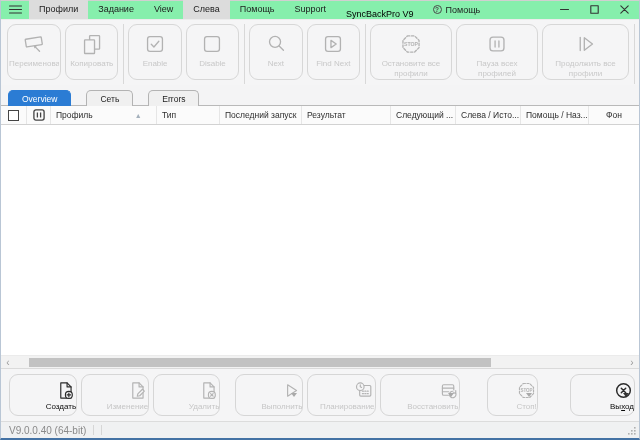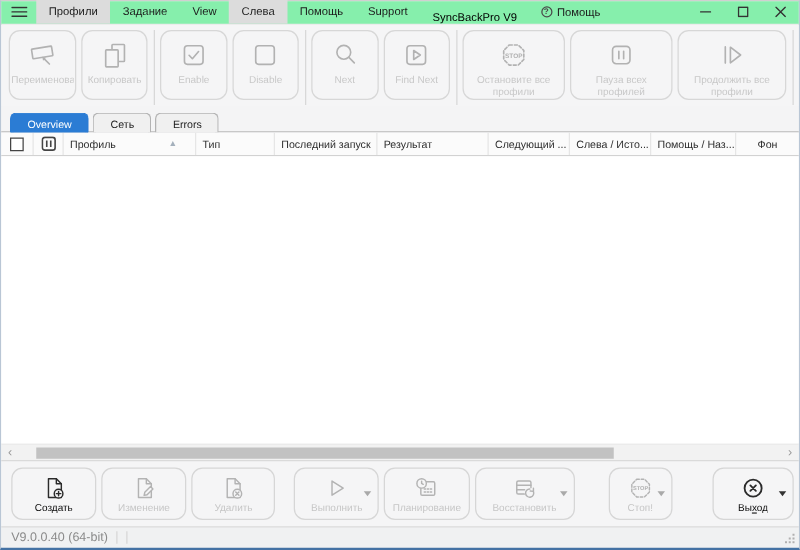--- a/index.html
+++ b/index.html
@@ -28,21 +28,21 @@
   .tbtn.sm { width:54px; } .tbtn.lg { width:83px; }
   .tlabel { font-size:8px; color:#c8c8c8; margin-top:3px; line-height:1.3; text-align:center;
             width:calc(100% - 2px); overflow:hidden; }
   .tsep { width:1px; height:60px; background:#d8d8d8; margin:0 4px 0 1px; flex:0 0 auto; }
 
   
   .tabstrip { height:21px; flex:0 0 auto; display:flex; align-items:flex-end; padding-left:7px;
               background:#f4f4f5; border-bottom:1px solid #b9b9b9; }
   .tab { height:16px; padding:4px 13px; display:flex; align-items:center; font-size:8.5px; color:#1c1c1c;
          background:#f0f0f0; border:1px solid #b3b3b3; border-bottom:none; border-radius:5px 5px 0 0;
-         margin-right:3px; position:relative; top:1px; }
+         margin-right:15px; position:relative; top:1px; }
   .tab.active { background:#2b7cd4; border-color:#2b7cd4; color:#fff; z-index:2; }
 
   
   .thead { height:19px; flex:0 0 auto; display:flex; background:#fbfbfb; border-bottom:1px solid #d2d2d2;
            font-size:8.5px; color:#2e2e2e; }
   .th { display:flex; align-items:center; padding-left:5px; border-right:1px solid #e6e6e6; overflow:hidden;
         white-space:nowrap;gap:36px; }
   .cbx { width:11px; height:11px; border:1.5px solid #444; background:#fff; }
   .sort-arrow { font-size:7px; color:#a4b0bc; margin-left:6px; }
 
@@ -53,21 +53,21 @@
   .hscroll { height:13px; flex:0 0 auto; background:#f2f2f2; position:relative; border-top:1px solid #ebebeb; }
   .hs-arrow { position:absolute; top:0; width:14px; height:13px; display:flex; align-items:center;
               justify-content:center; color:#9a9a9a; font-size:10px; line-height:1; }
   .hs-left { left:0; } .hs-right { right:0; }
   .hs-thumb { position:absolute; left:28px; top:2px; width:462px; height:9px; background:#c2c2c2; }
 
   
   .toolbar-bottom { height:53px; flex:0 0 auto; display:flex; align-items:center; padding-left:8px;
                     background:#f5f5f6; border-top:1px solid #dadada; }
   .bbtn { height:42px; border:1px solid #d6d6d6; border-radius:9px; margin-right:4px; position:relative;
-          display:flex; flex-direction:column; align-items:center; justify-content:center; gap:1px;
+          display:flex; flex-direction:column; align-items:flex-end; justify-content:center; gap:1px;
           color:#b3b3b3; background:#f5f5f6; }
   .bbtn .blabel { font-size:8px; color:#c6c6c6; white-space:nowrap; overflow:hidden; max-width:calc(100% - 4px); text-align:center; }
   .bbtn.enabled { color:#2b2b2b; }
   .bbtn.enabled .blabel { color:#0a0a0a; }
   .bbtn .u { text-decoration:underline; }
   .arrow-down { position:absolute; right:5px; top:50%; margin-top:-2px; width:0; height:0;
                 border-left:3px solid transparent; border-right:3px solid transparent; border-top:4px solid #a9a9a9; }
   .bbtn.enabled .arrow-down { border-top-color:#333; }
   .bspacer1 { width:11px; flex:0 0 auto; } .bspacer2 { width:23px; flex:0 0 auto; } .bspacer3 { width:28px; flex:0 0 auto; }
 

